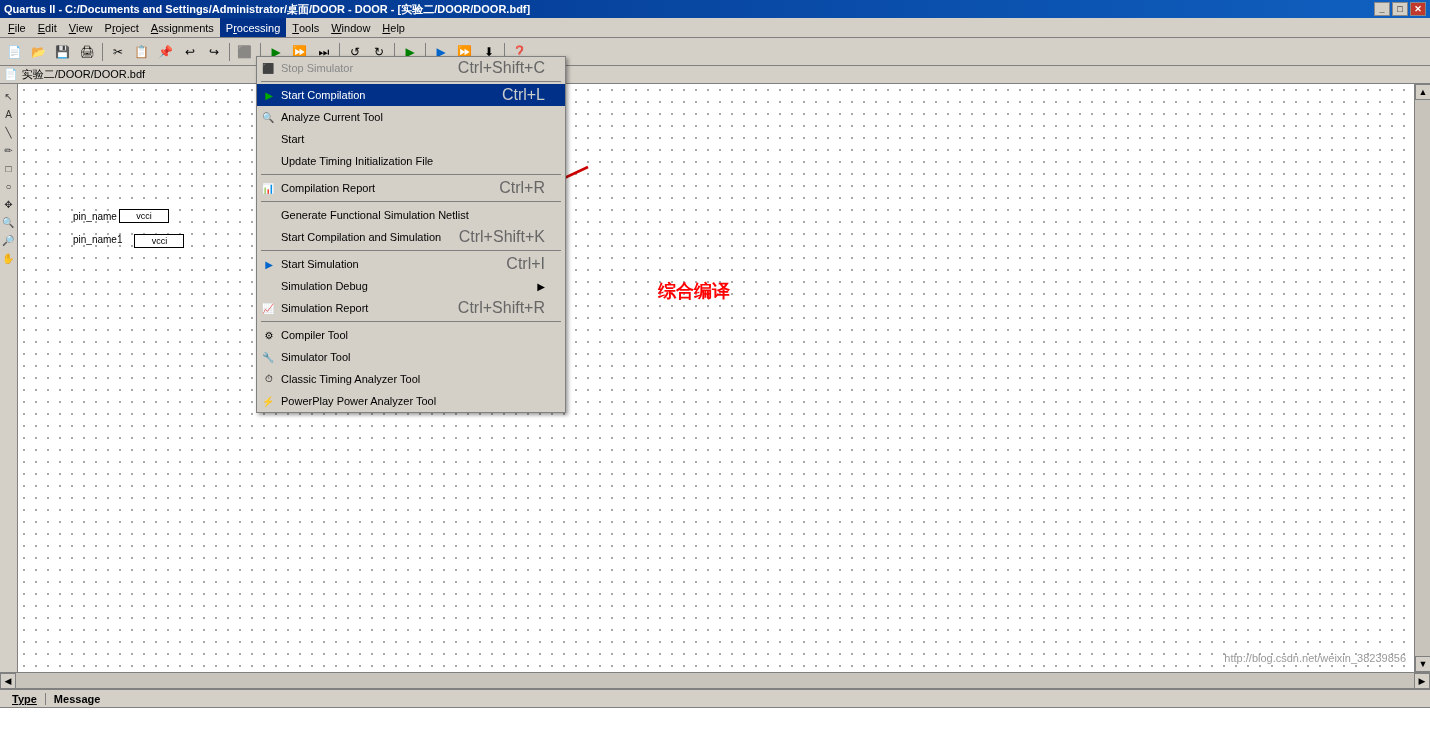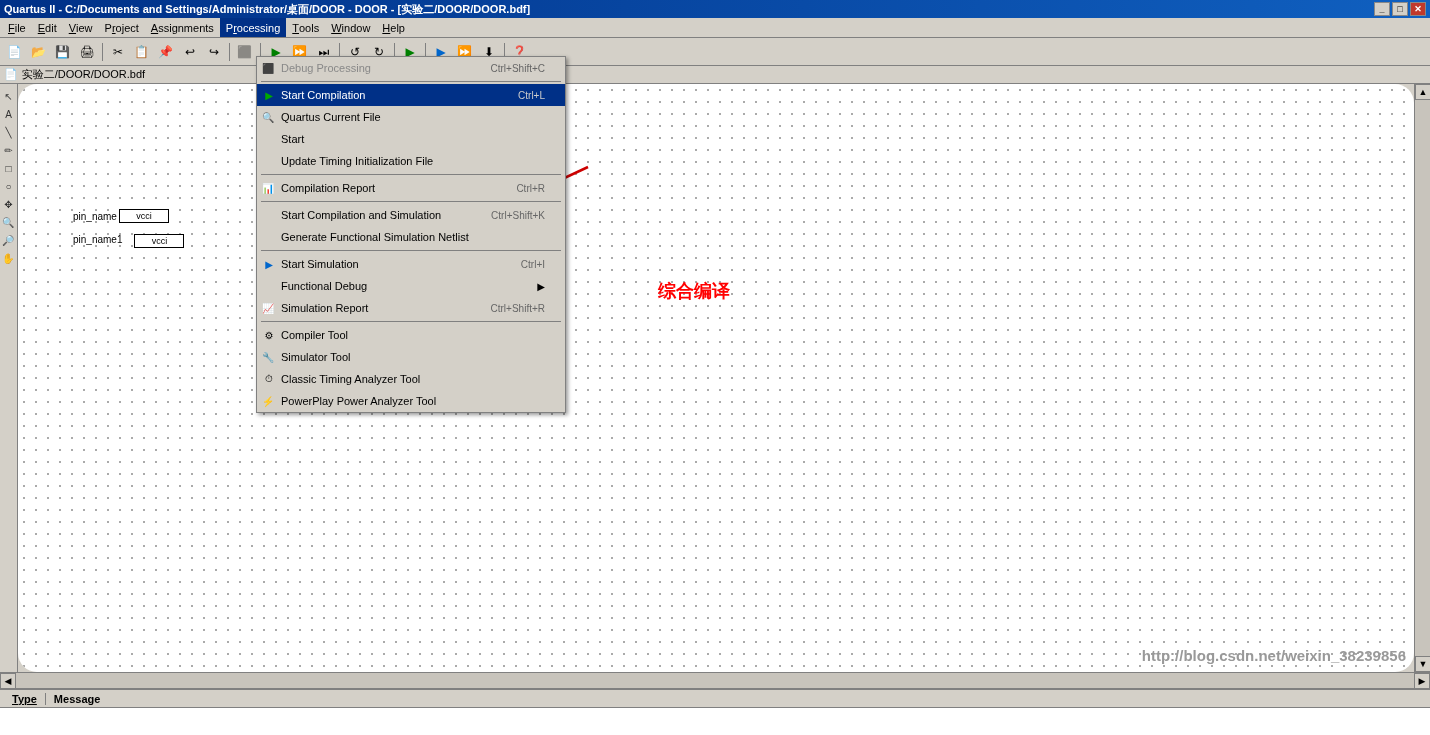--- a/index.html
+++ b/index.html
@@ -102,21 +102,20 @@
       font-size: 10px; cursor: pointer;
       color: #333;
     }
 
     
     #canvas-area {
       flex: 1;
       background: white;
       position: relative;
       overflow: hidden;
-      border-radius: 19px;
     }
 
     
     #canvas-area::before {
       content: '';
       position: absolute;
       top: 0; left: 0; right: 0; bottom: 0;
       background-image: radial-gradient(circle, #aaa 1px, transparent 1px);
       background-size: 12px 12px;
       pointer-events: none;
@@ -181,23 +180,22 @@
     #status-content {
       height: 27px;
       background: white;
       padding: 4px;
     }
     #watermark {
       position: absolute;
       bottom: 8px;
       right: 8px;
       color: #999;
-      font-size: 15px;
+      font-size: 11px;
       pointer-events: none;
-      font-weight: bold;
     }
 
     
     #processing-menu {
       position: absolute;
       top: 56px;
       left: 256px;
       width: 310px;
       background: #d4d0c8;
       border: 1px solid #808080;
@@ -221,21 +219,21 @@
     }
     .dropdown-item.highlighted { background: #003087; color: white; }
     .dropdown-item.disabled { color: #888; cursor: default; }
     .dropdown-item .item-icon {
       position: absolute;
       left: 4px;
       width: 16px; height: 16px;
       display: flex; align-items: center; justify-content: center;
       font-size: 10px;
     }
-    .dropdown-item .shortcut { color: #666; font-size: 10px; }
+    .dropdown-item .shortcut { color: #666; font-size: 16px; }
     .dropdown-item.highlighted .shortcut { color: #ccc; }
     .dropdown-item .submenu-arrow { font-size: 10px; }
 
     
     #chinese-annotation {
       position: absolute;
       top: 195px;
       left: 640px;
       color: red;
       font-size: 18px;
@@ -375,35 +373,35 @@
     <span class="status-col">Type</span>
     <span style="padding: 0 8px;">Message</span>
   </div>
   <div id="status-content"></div>
 </div>
 
 <div id="processing-menu">
 
   <div class="dropdown-item disabled">
     <span class="item-icon">⬛</span>
-    <span>Debug Processing</span>
+    <span>Stop Simulator</span>
     <span class="shortcut">Ctrl+Shift+C</span>
   </div>
 
   <div class="menu-separator"></div>
 
   <div class="dropdown-item highlighted">
     <span class="item-icon" style="color:#00aa00;">▶</span>
     <span>Start Compilation</span>
     <span class="shortcut">Ctrl+L</span>
   </div>
 
   <div class="dropdown-item">
     <span class="item-icon">🔍</span>
-    <span>Quartus Current File</span>
+    <span>Analyze Current Tool</span>
   </div>
 
   <div class="dropdown-item">
     <span>Start</span>
   </div>
 
   <div class="dropdown-item">
     <span>Update Timing Initialization File</span>
   </div>
 
@@ -411,38 +409,38 @@
 
   <div class="dropdown-item">
     <span class="item-icon">📊</span>
     <span>Compilation Report</span>
     <span class="shortcut">Ctrl+R</span>
   </div>
 
   <div class="menu-separator"></div>
 
   <div class="dropdown-item">
+    <span>Generate Functional Simulation Netlist</span>
+  </div>
+
+  <div class="dropdown-item">
     <span>Start Compilation and Simulation</span>
     <span class="shortcut">Ctrl+Shift+K</span>
-  </div>
-
-  <div class="dropdown-item">
-    <span>Generate Functional Simulation Netlist</span>
   </div>
 
   <div class="menu-separator"></div>
 
   <div class="dropdown-item">
     <span class="item-icon" style="color:#0066cc;">▶</span>
     <span>Start Simulation</span>
     <span class="shortcut">Ctrl+I</span>
   </div>
 
   <div class="dropdown-item">
-    <span>Functional Debug</span>
+    <span>Simulation Debug</span>
     <span class="submenu-arrow">▶</span>
   </div>
 
   <div class="dropdown-item">
     <span class="item-icon">📈</span>
     <span>Simulation Report</span>
     <span class="shortcut">Ctrl+Shift+R</span>
   </div>
 
   <div class="menu-separator"></div>

